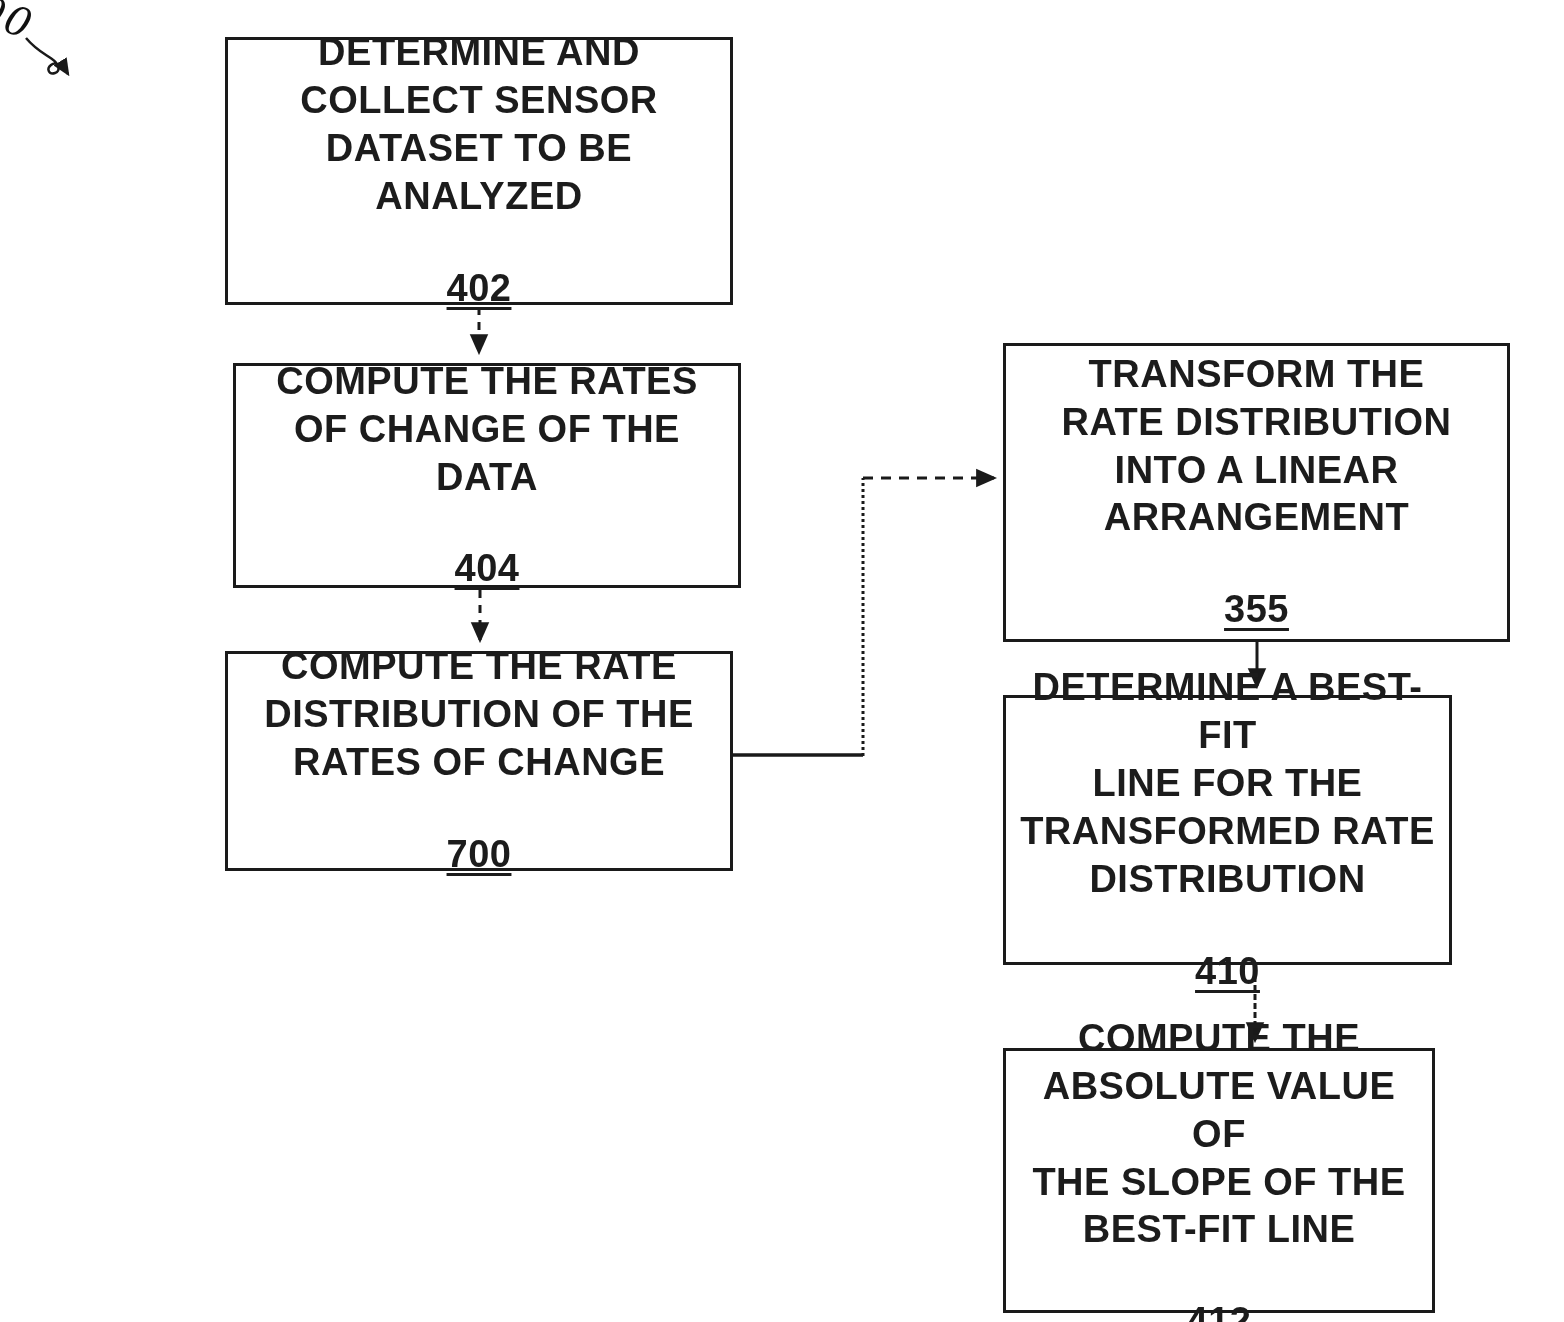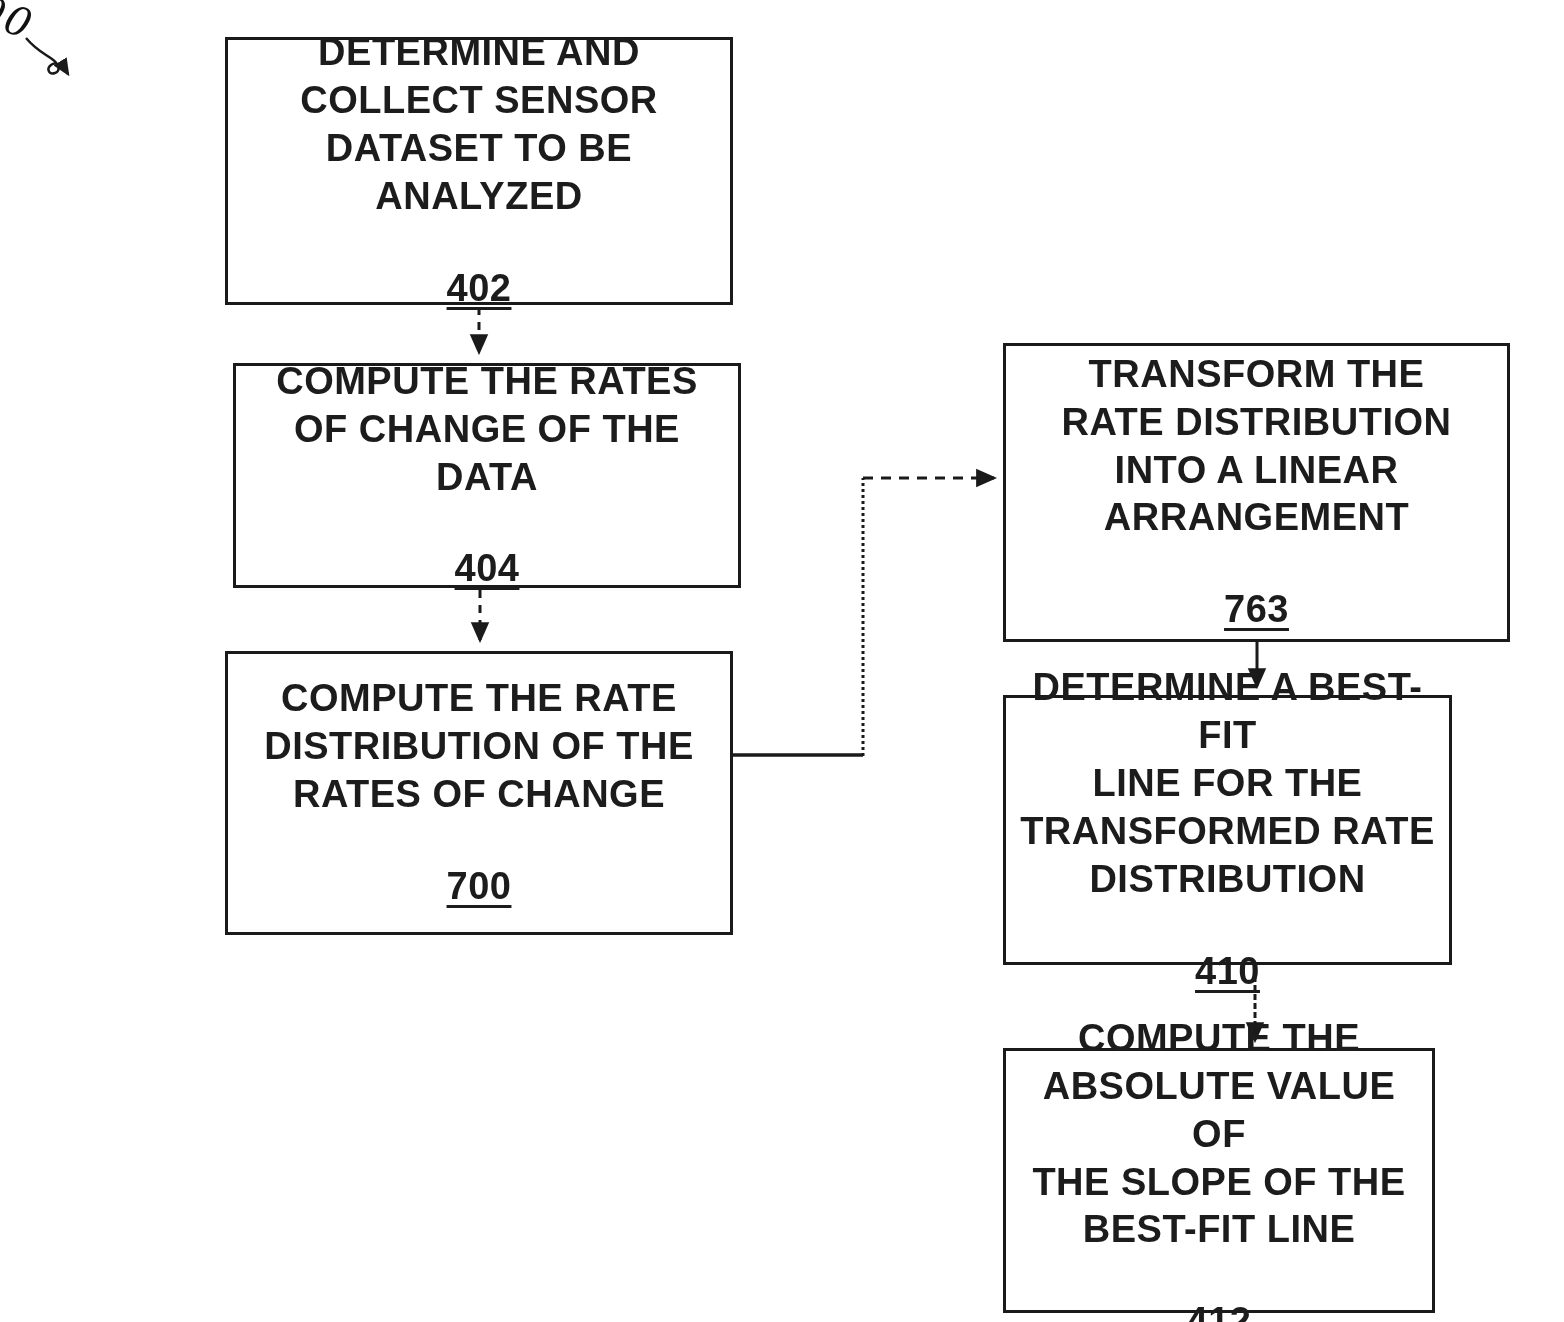--- a/index.html
+++ b/index.html
@@ -37,21 +37,21 @@
     white-space: pre-line;
   }
   .bref {
     text-decoration: underline;
     text-decoration-thickness: 3px;
     text-underline-offset: 6px;
   }
   
   #b402 { left: 225px; top: 37px;   width: 508px; height: 268px; }
   #b404 { left: 225px; top: 363px;  width: 508px; height: 225px; margin-left: 8px; }
-  #b406 { left: 225px; top: 651px;  width: 508px; height: 284px; align-items: center; }
+  #b406 { left: 225px; top: 651px;  width: 508px; height: 220px; align-items: center; }
   #b408 { left: 1003px; top: 343px; width: 507px; height: 299px; }
   #b410 { left: 1003px; top: 695px; width: 449px; height: 270px; }
   #b412 { left: 1003px; top: 1048px; width: 432px; height: 265px; }
 
   #connector-layer {
     position: absolute;
     left: 0; top: 0;
     width: 1564px;
     height: 1322px;
     pointer-events: none;
@@ -118,21 +118,21 @@
 DISTRIBUTION OF THE
 RATES OF CHANGE</div>
     <div class="bref">700</div>
   </div>
 
   <div class="fbox" id="b408">
     <div class="btext">TRANSFORM THE
 RATE DISTRIBUTION
 INTO A LINEAR
 ARRANGEMENT</div>
-    <div class="bref">763</div>
+    <div class="bref">355</div>
   </div>
 
   <div class="fbox" id="b410">
     <div class="btext">DETERMINE A BEST-FIT
 LINE FOR THE
 TRANSFORMED RATE
 DISTRIBUTION</div>
     <div class="bref">410</div>
   </div>
 

